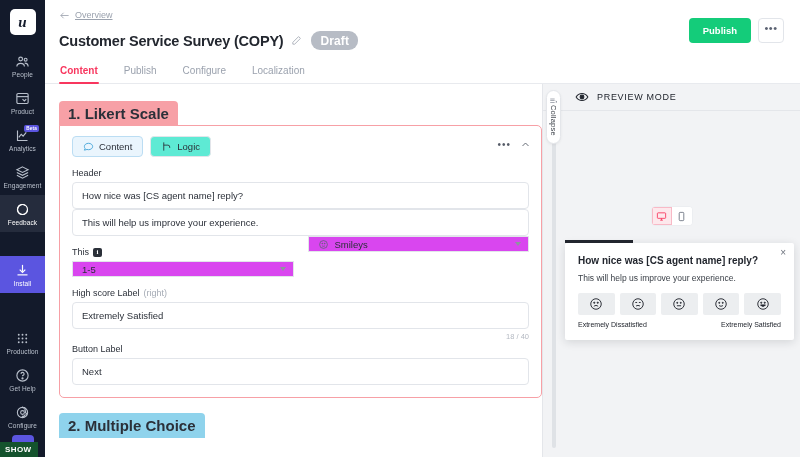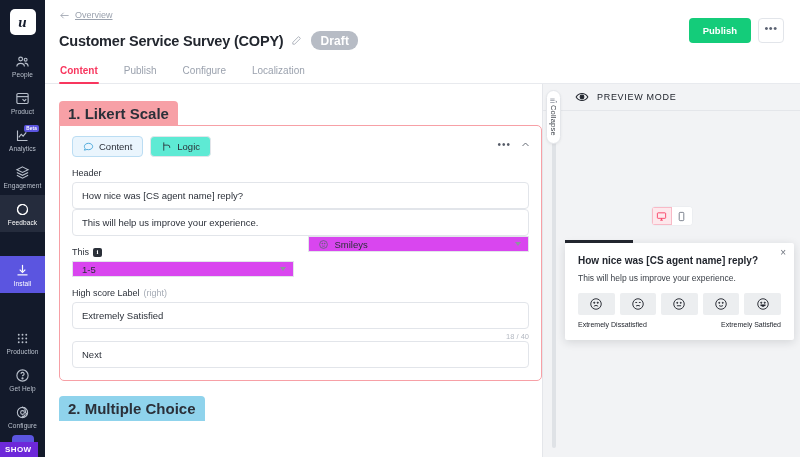--- a/index.html
+++ b/index.html
@@ -42,21 +42,21 @@
     padding: 1px 2px; border-radius: 2px; font-weight: 700; letter-spacing: .2px;
   }
   .nav-spacer { flex: 1 1 auto; }
   .avatar-chip {
     width: 22px; height: 20px; background: #5b55e0; color: #fff;
     border-radius: 4px; display: flex; align-items: center; justify-content: center;
     font-size: 8.5px; font-weight: 700; margin-bottom: 2px;
   }
   .show-tip {
     position: absolute; left: 0; bottom: 0;
-    background: #6d28d9; color: #ffffff;
+    background: #14532d; color: #ffffff;
     font-size: 8px; font-weight: 700; letter-spacing: .4px;
     padding: 3px 6px 3px 5px; z-index: 40;
   }
 
   
   .main { flex: 1 1 auto; display: flex; flex-direction: column; min-width: 0; background: #fff; }
   .topbar { padding: 10px 16px 0 14px; background: #fff; position: relative; }
   .breadcrumb {
     display: flex; align-items: center; gap: 5px;
     color: #9ba2ae; font-size: 9px; cursor: pointer; text-decoration: underline;
@@ -458,20 +458,23 @@
               <div class="col">
                 <div class="field-label">
                   <span>High score Label</span>
                   <span class="muted">(right)</span>
                 </div>
                 <input class="txt-input" value="Extremely Satisfied" style="">
                 <div class="counter">18 / 40</div>
               </div>
             </div>
 
+            <div class="field-label" style="margin-top:3px">
+              <span>Button Label</span>
+            </div>
             <input class="txt-input" value="Next" style="">
           </div>
         </div>
 
         <div class="q-block">
           <div class="q-tab mc">2. Multiple Choice</div>
           
         </div>
       </div>
 

